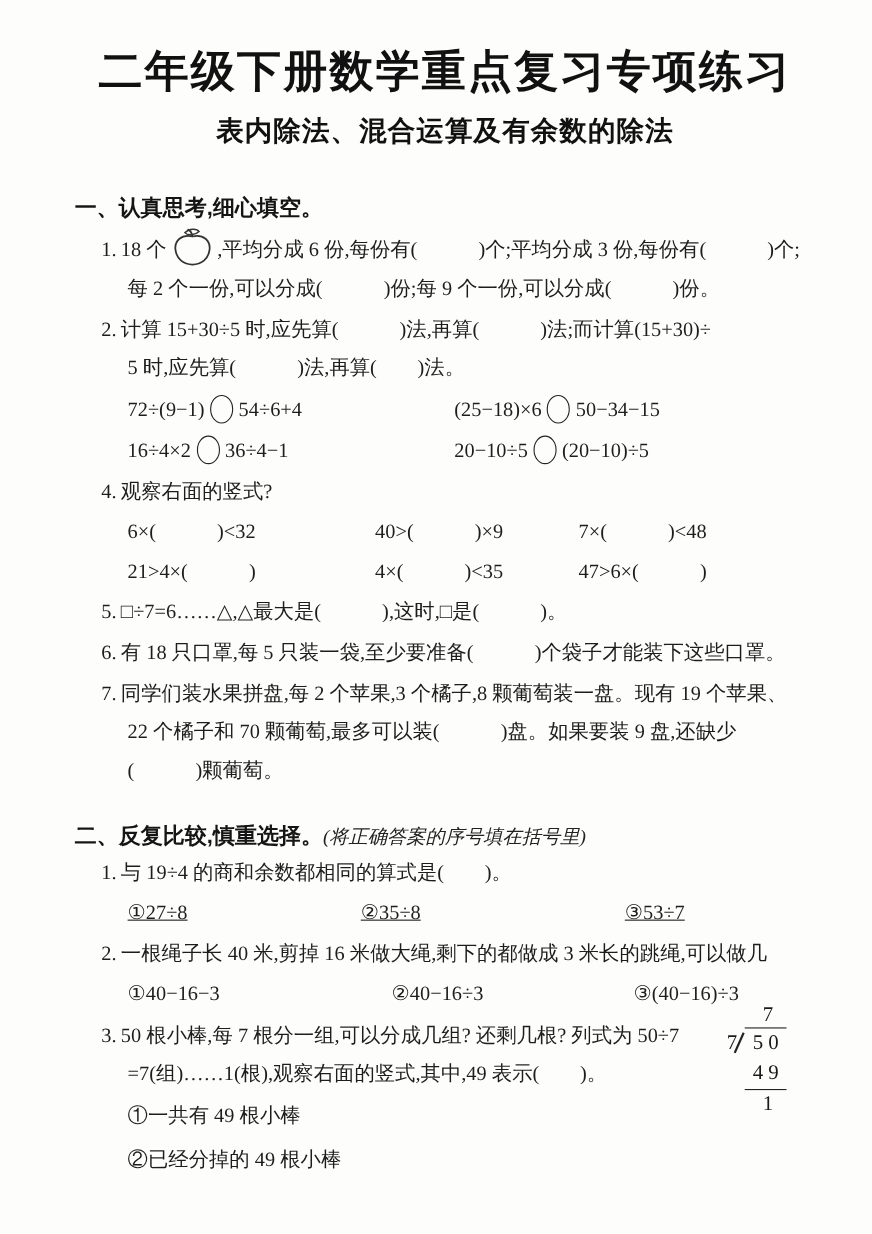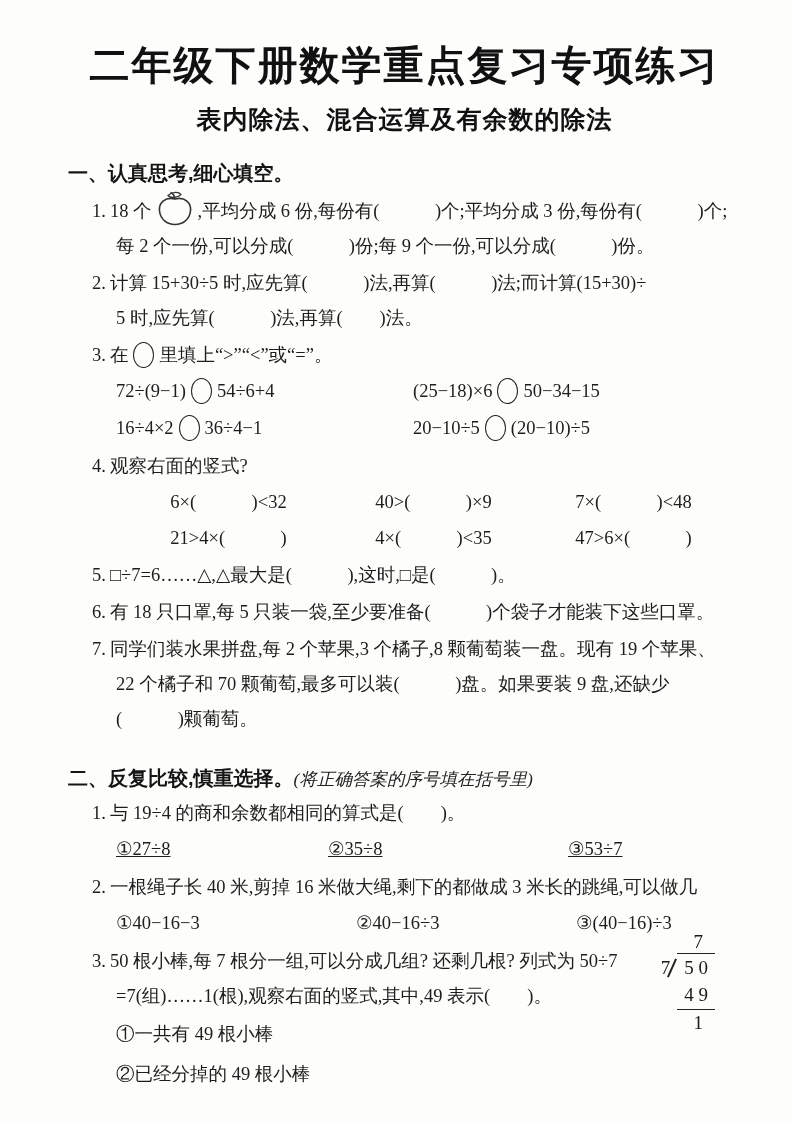--- a/index.html
+++ b/index.html
@@ -19,42 +19,42 @@
     font-weight:700;font-size:40px;line-height:1.15;
     text-align:center;letter-spacing:2px;color:#111;
   }
   .subtitle{
     margin:16px 0 0;
     font-family:"Liberation Sans","DejaVu Sans",sans-serif;
     font-weight:700;font-size:25px;line-height:1.2;
     text-align:center;letter-spacing:1px;color:#111;
   }
   .sec-heading{
-    margin-top:24px;
+    margin-top:40px;
     font-family:"Liberation Sans","DejaVu Sans",sans-serif;
     font-weight:700;font-size:20px;line-height:30px;color:#151515;
     white-space:nowrap;
   }
   .sec-heading .note{
     font-family:"Liberation Serif","DejaVu Serif",serif;
     font-weight:400;font-style:italic;font-size:17.5px;color:#222;
   }
   .q{margin-left:24px;margin-top:2px;font-size:18.5px;color:#1d1d1d;}
   .q-line{line-height:35px;white-space:nowrap;}
   .cont{padding-left:24px;}
   .qnum{padding-right:4px;}
   .apple-icon{vertical-align:-11px;margin:0 2px;}
   .cmp-circle{
     display:inline-block;width:19px;height:24px;
     border:1.6px solid #222;border-radius:50%;
     vertical-align:-7px;margin:0 5px;
   }
   .pair-grid{display:grid;grid-template-columns:297px 1fr;padding-left:24px;}
   .pair{line-height:37px;white-space:nowrap;}
-  .grid3a{display:grid;grid-template-columns:225px 185px 1fr;padding-left:24px;text-align:center;}
+  .grid3a{display:grid;grid-template-columns:225px 185px 1fr;padding-left:24px;}
   .grid3a div{line-height:36px;white-space:nowrap;}
   .opts{display:grid;padding-left:24px;}
   .opts div{line-height:37px;white-space:nowrap;}
   .opts-a{grid-template-columns:212px 240px 1fr;text-decoration:underline;}
   .opts-b{grid-template-columns:240px 220px 1fr;}
   .opt-line{line-height:40px;white-space:nowrap;padding-left:24px;}
   .q3-wrap{position:relative;}
   .longdiv{
     position:absolute;right:26px;top:-14px;
     width:-moz-fit-content;width:fit-content;
@@ -93,23 +93,20 @@
   </div>
 
   <div class="q">
     <div class="q-line">
       <span class="qnum">2.</span><span>计算 15+30÷5 时,应先算(　　　)法,再算(　　　)法;而计算(15+30)÷</span>
     </div>
     <div class="q-line cont">5 时,应先算(　　　)法,再算(　　)法。</div>
   </div>
 
   <div class="q">
-    <div class="q-line">
-      <span class="qnum">3.</span><span>在</span><span class="cmp-circle"></span><span>里填上“&gt;”“&lt;”或“=”。</span>
-    </div>
     <div class="pair-grid">
       <div class="pair"><span>72÷(9−1)</span><span class="cmp-circle"></span><span>54÷6+4</span></div>
       <div class="pair"><span>(25−18)×6</span><span class="cmp-circle"></span><span>50−34−15</span></div>
       <div class="pair"><span>16÷4×2</span><span class="cmp-circle"></span><span>36÷4−1</span></div>
       <div class="pair"><span>20−10÷5</span><span class="cmp-circle"></span><span>(20−10)÷5</span></div>
     </div>
   </div>
 
   <div class="q">
     <div class="q-line">

